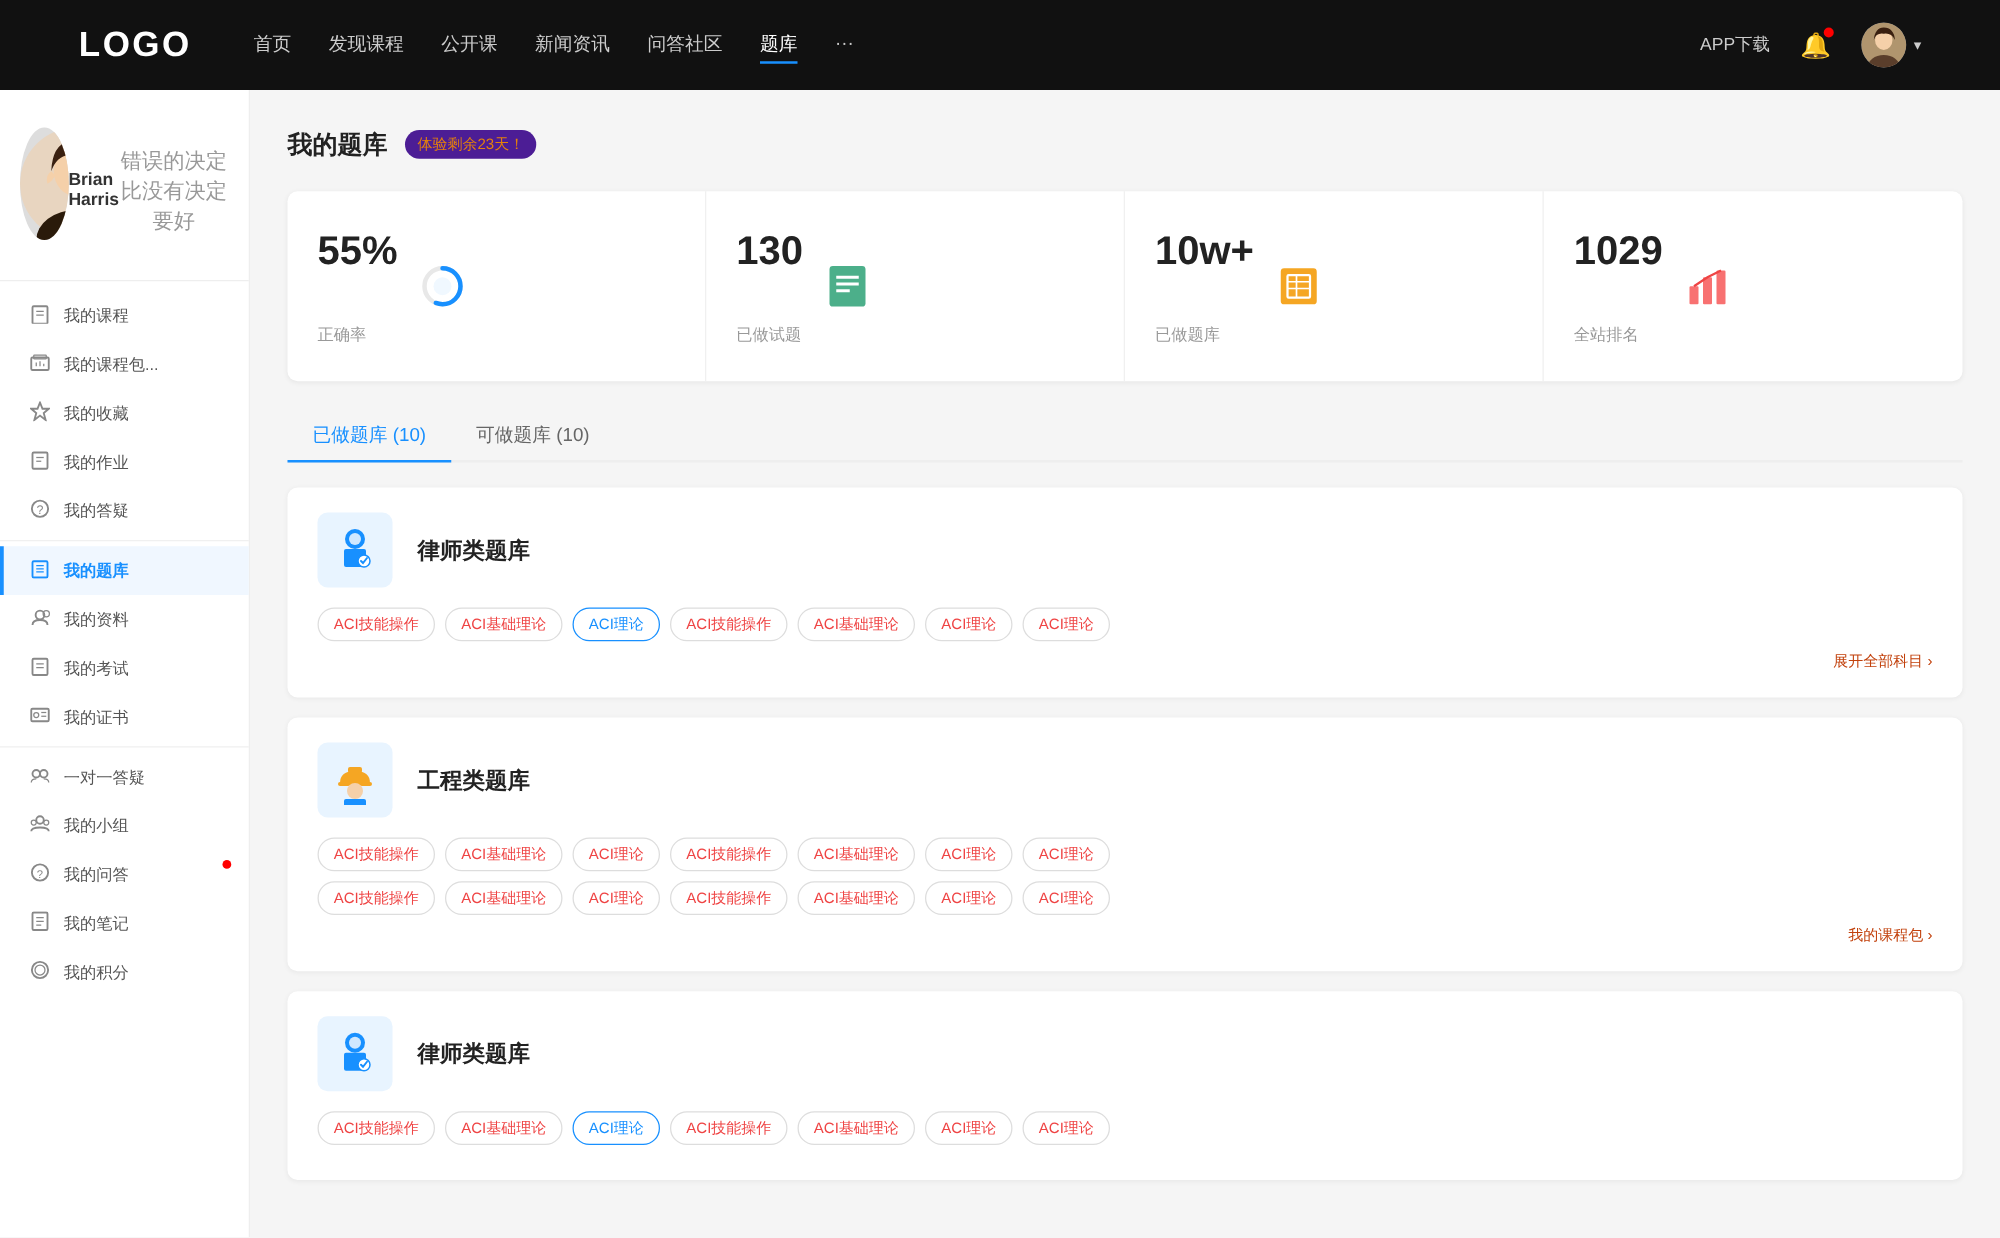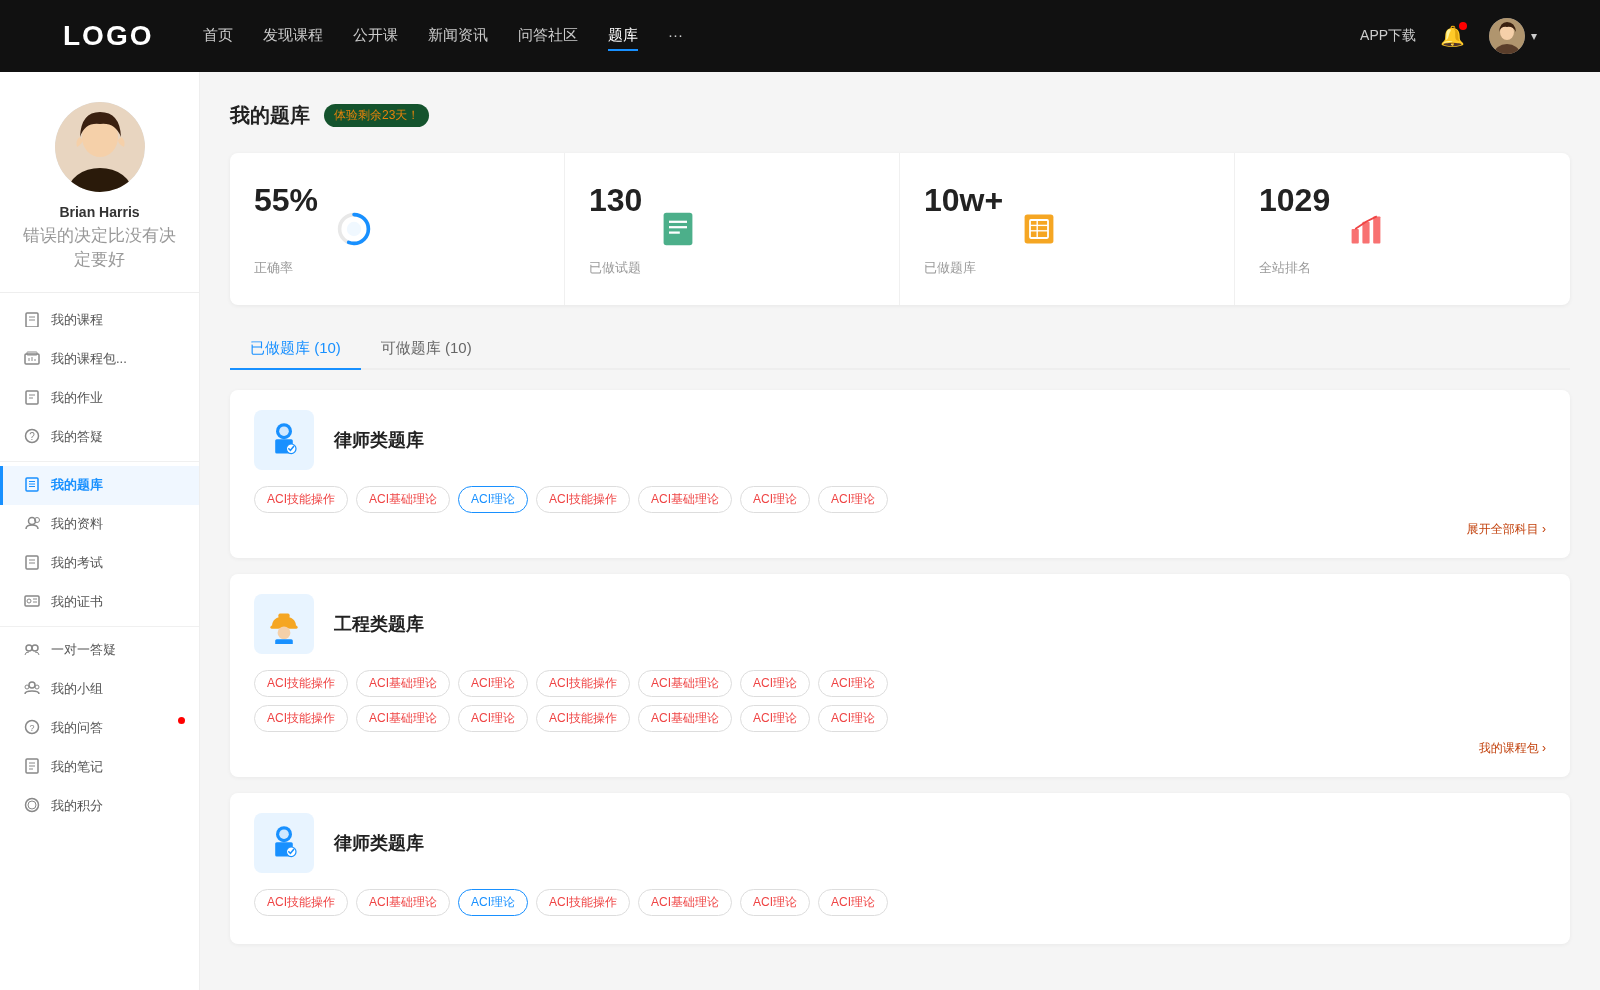--- a/index.html
+++ b/index.html
@@ -32,21 +32,21 @@
     .page-layout { display: flex; min-height: calc(100vh - 72px); }
 
     
     .sidebar {
       width: 200px;
       background: #fff;
       padding: 0 0 20px 0;
       border-right: 1px solid #eee;
       flex-shrink: 0;
     }
-    .sidebar-profile { display: flex; flex-direction: column; align-items: center; padding: 30px 16px 20px; border-bottom: 1px solid #eee; }
+    .sidebar-profile { display: flex; flex-direction: row; align-items: center; padding: 30px 16px 20px; border-bottom: 1px solid #eee; }
     .profile-avatar { width: 90px; height: 90px; border-radius: 50%; overflow: hidden; background: #ddd; margin-bottom: 12px; }
     .profile-avatar svg { width: 90px; height: 90px; }
     .profile-name { font-size: 14px; font-weight: 600; color: #333; margin-bottom: 4px; }
     .profile-motto { font-size: 17px; color: #999; text-align: center; line-height: 1.4; }
 
     .sidebar-menu { padding: 8px 0; }
     .sidebar-item {
       display: flex; align-items: center; gap: 10px;
       padding: 10px 20px;
       cursor: pointer;
@@ -59,21 +59,21 @@
     .sidebar-icon { font-size: 14px; width: 18px; text-align: center; }
     .sidebar-divider { height: 1px; background: #f0f0f0; margin: 4px 0; }
 
     
     .main-content { flex: 1; padding: 30px; background: #f5f5f5; overflow-y: auto; }
 
     
     .main-header { display: flex; align-items: center; gap: 14px; margin-bottom: 24px; }
     .main-title { font-size: 20px; font-weight: 700; color: #222; }
     .trial-badge {
-      background: #14532d; color: #e6820a; font-size: 12px;
+      background: #4c1d95; color: #e6820a; font-size: 12px;
       padding: 3px 10px; border-radius: 12px; font-weight: 500;
     }
 
     
     .stats-row {
       display: grid; grid-template-columns: repeat(4, 1fr);
       background: #fff; border-radius: 8px; margin-bottom: 24px;
       box-shadow: 0 1px 4px rgba(0,0,0,0.06);
     }
     .stat-item {
@@ -192,20 +192,28 @@
               <rect x="1" y="4" width="14" height="10" rx="1" fill="none" stroke="#888" stroke-width="1.5"></rect>
               <rect x="3" y="2" width="10" height="3" rx="0.5" fill="none" stroke="#888" stroke-width="1"></rect>
               <line x1="5" y1="8" x2="5" y2="11" stroke="#888" stroke-width="1"></line>
               <line x1="8" y1="7" x2="8" y2="11" stroke="#888" stroke-width="1"></line>
               <line x1="11" y1="9" x2="11" y2="11" stroke="#888" stroke-width="1"></line>
             </svg>
         </span>
         <span>我的课程包...</span>
       </div>
 
+      <div class="sidebar-item">
+        <span class="sidebar-icon">
+          <svg width="16" height="16" viewBox="0 0 16 16">
+              <polygon points="8,1 10,6 15,6 11,9.5 12.5,15 8,11.5 3.5,15 5,9.5 1,6 6,6" fill="none" stroke="#888" stroke-width="1.5"></polygon>
+            </svg>
+        </span>
+        <span>我的收藏</span>
+      </div>
 
       <div class="sidebar-item">
         <span class="sidebar-icon">
           <svg width="16" height="16" viewBox="0 0 16 16">
               <rect x="2" y="2" width="12" height="13" rx="1" fill="none" stroke="#888" stroke-width="1.5"></rect>
               <line x1="5" y1="6" x2="11" y2="6" stroke="#888" stroke-width="1"></line>
               <line x1="5" y1="9" x2="9" y2="9" stroke="#888" stroke-width="1"></line>
             </svg>
         </span>
         <span>我的作业</span>

